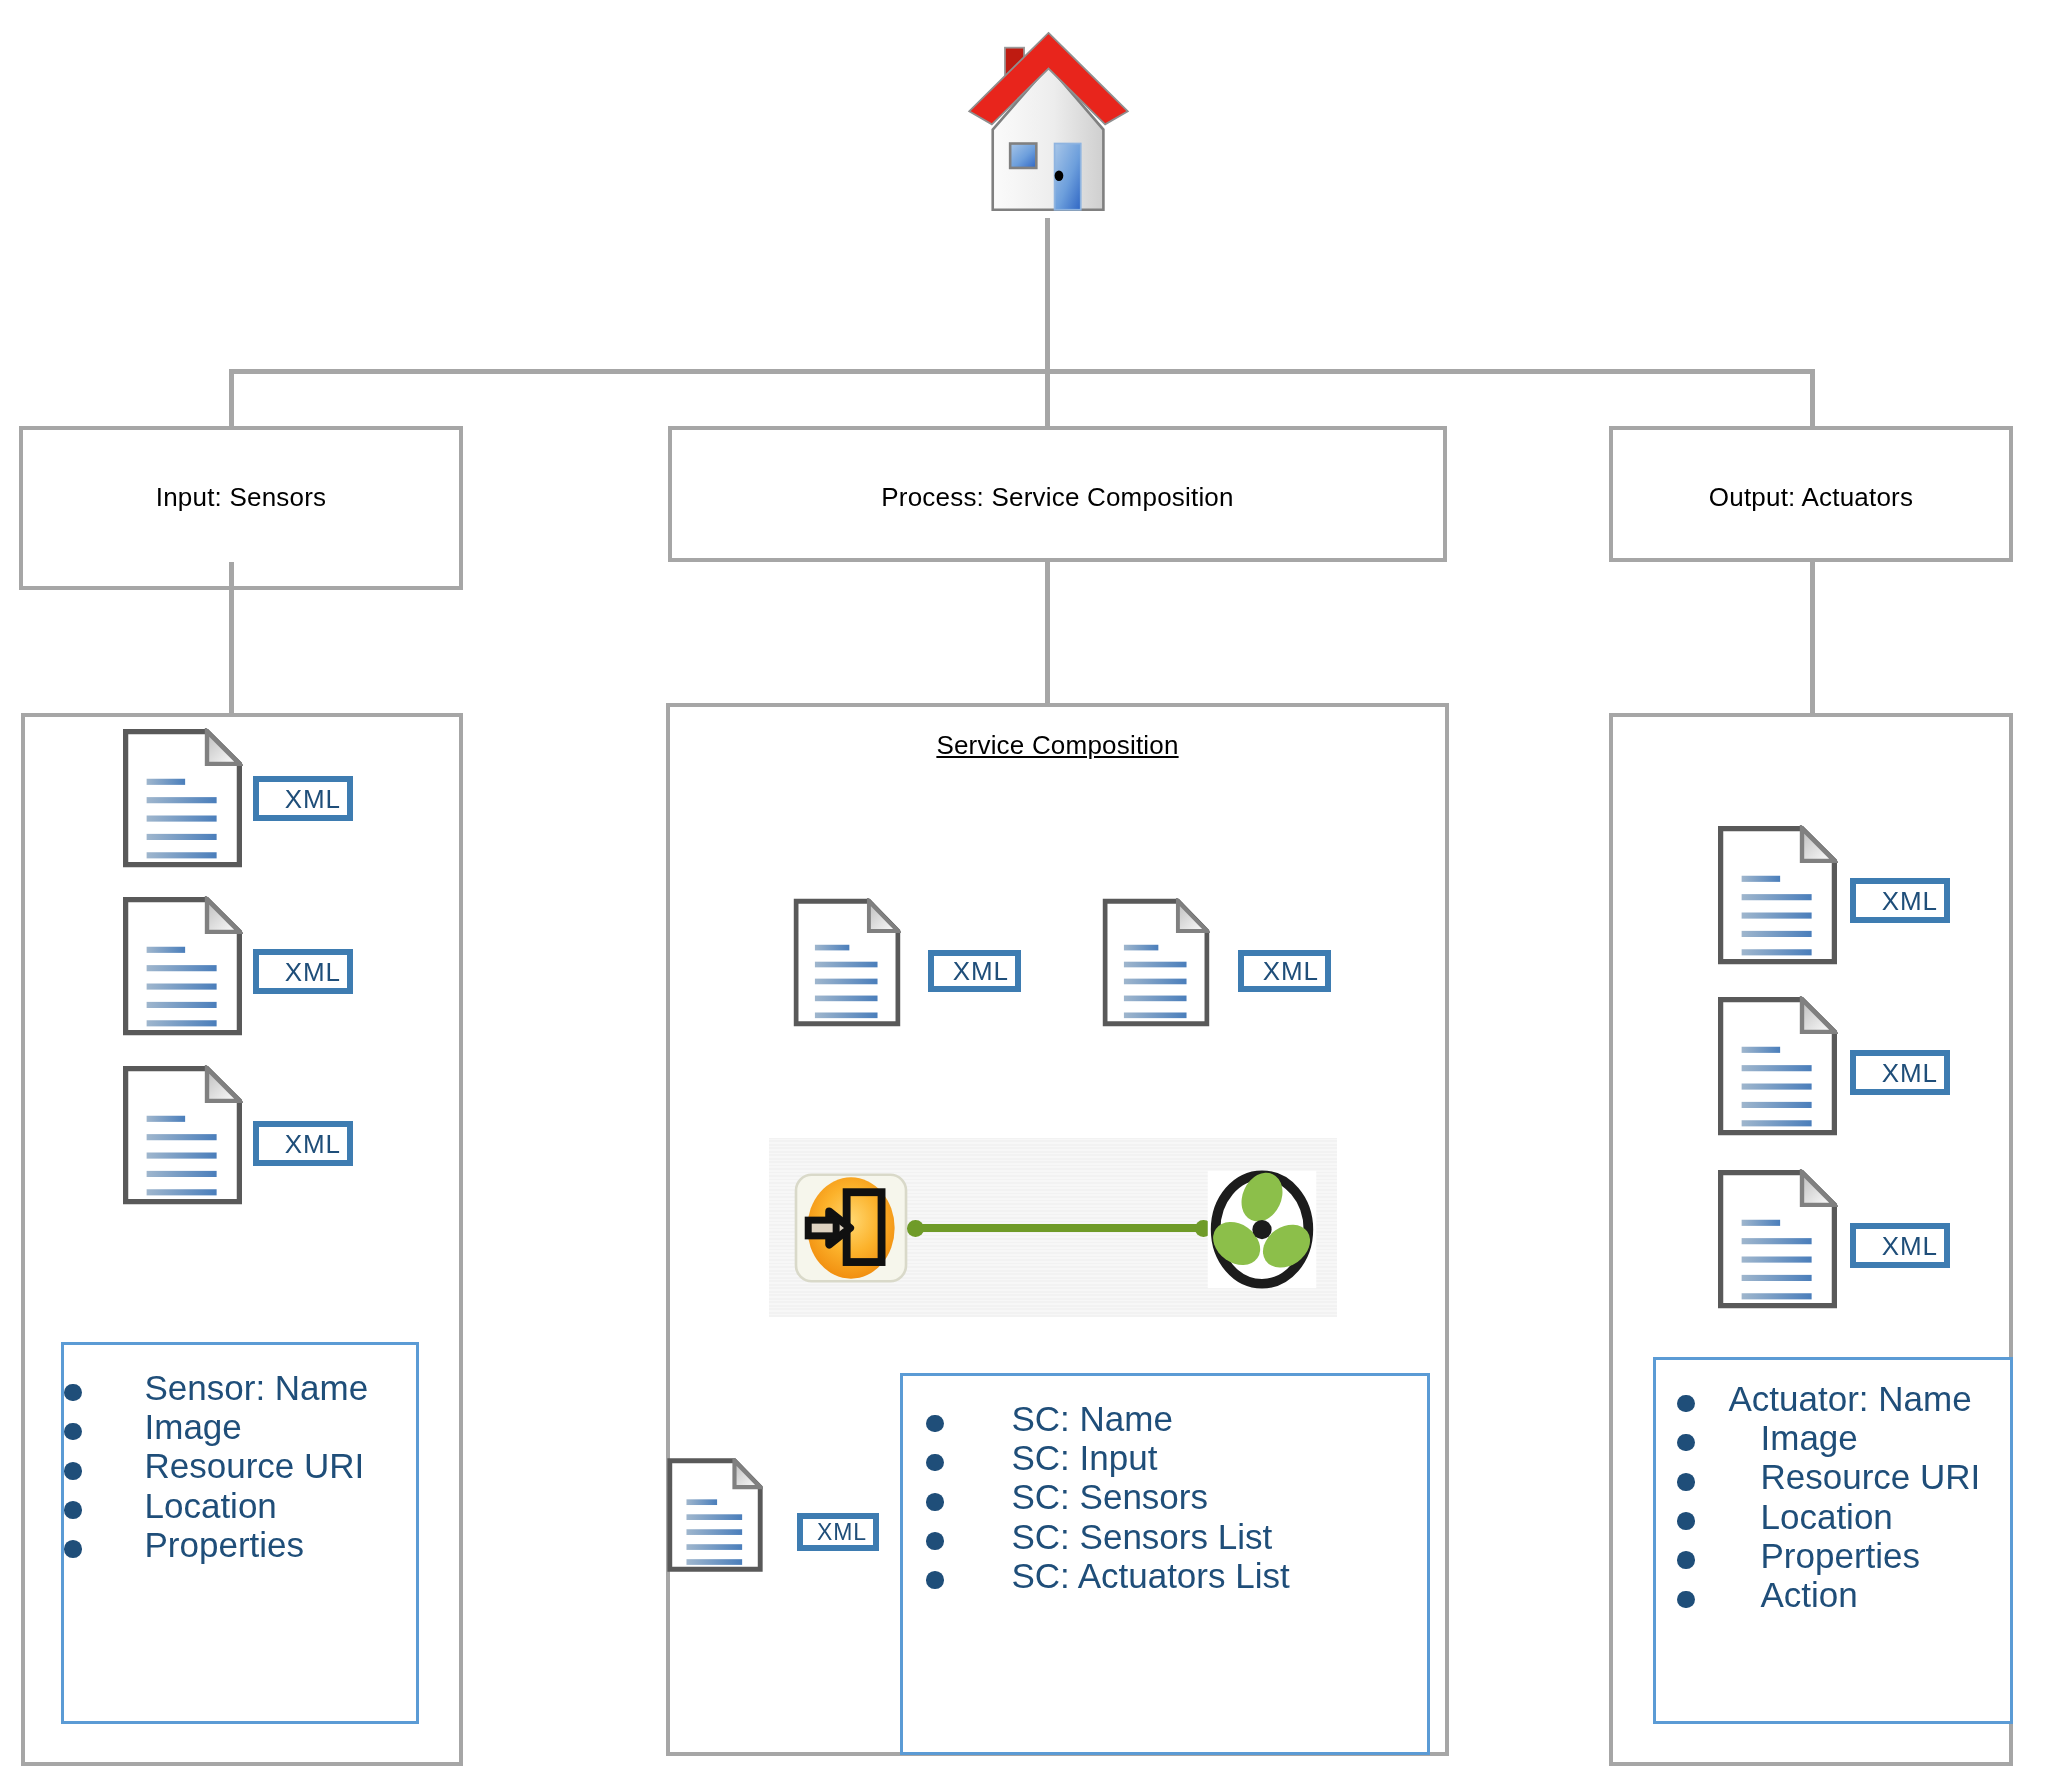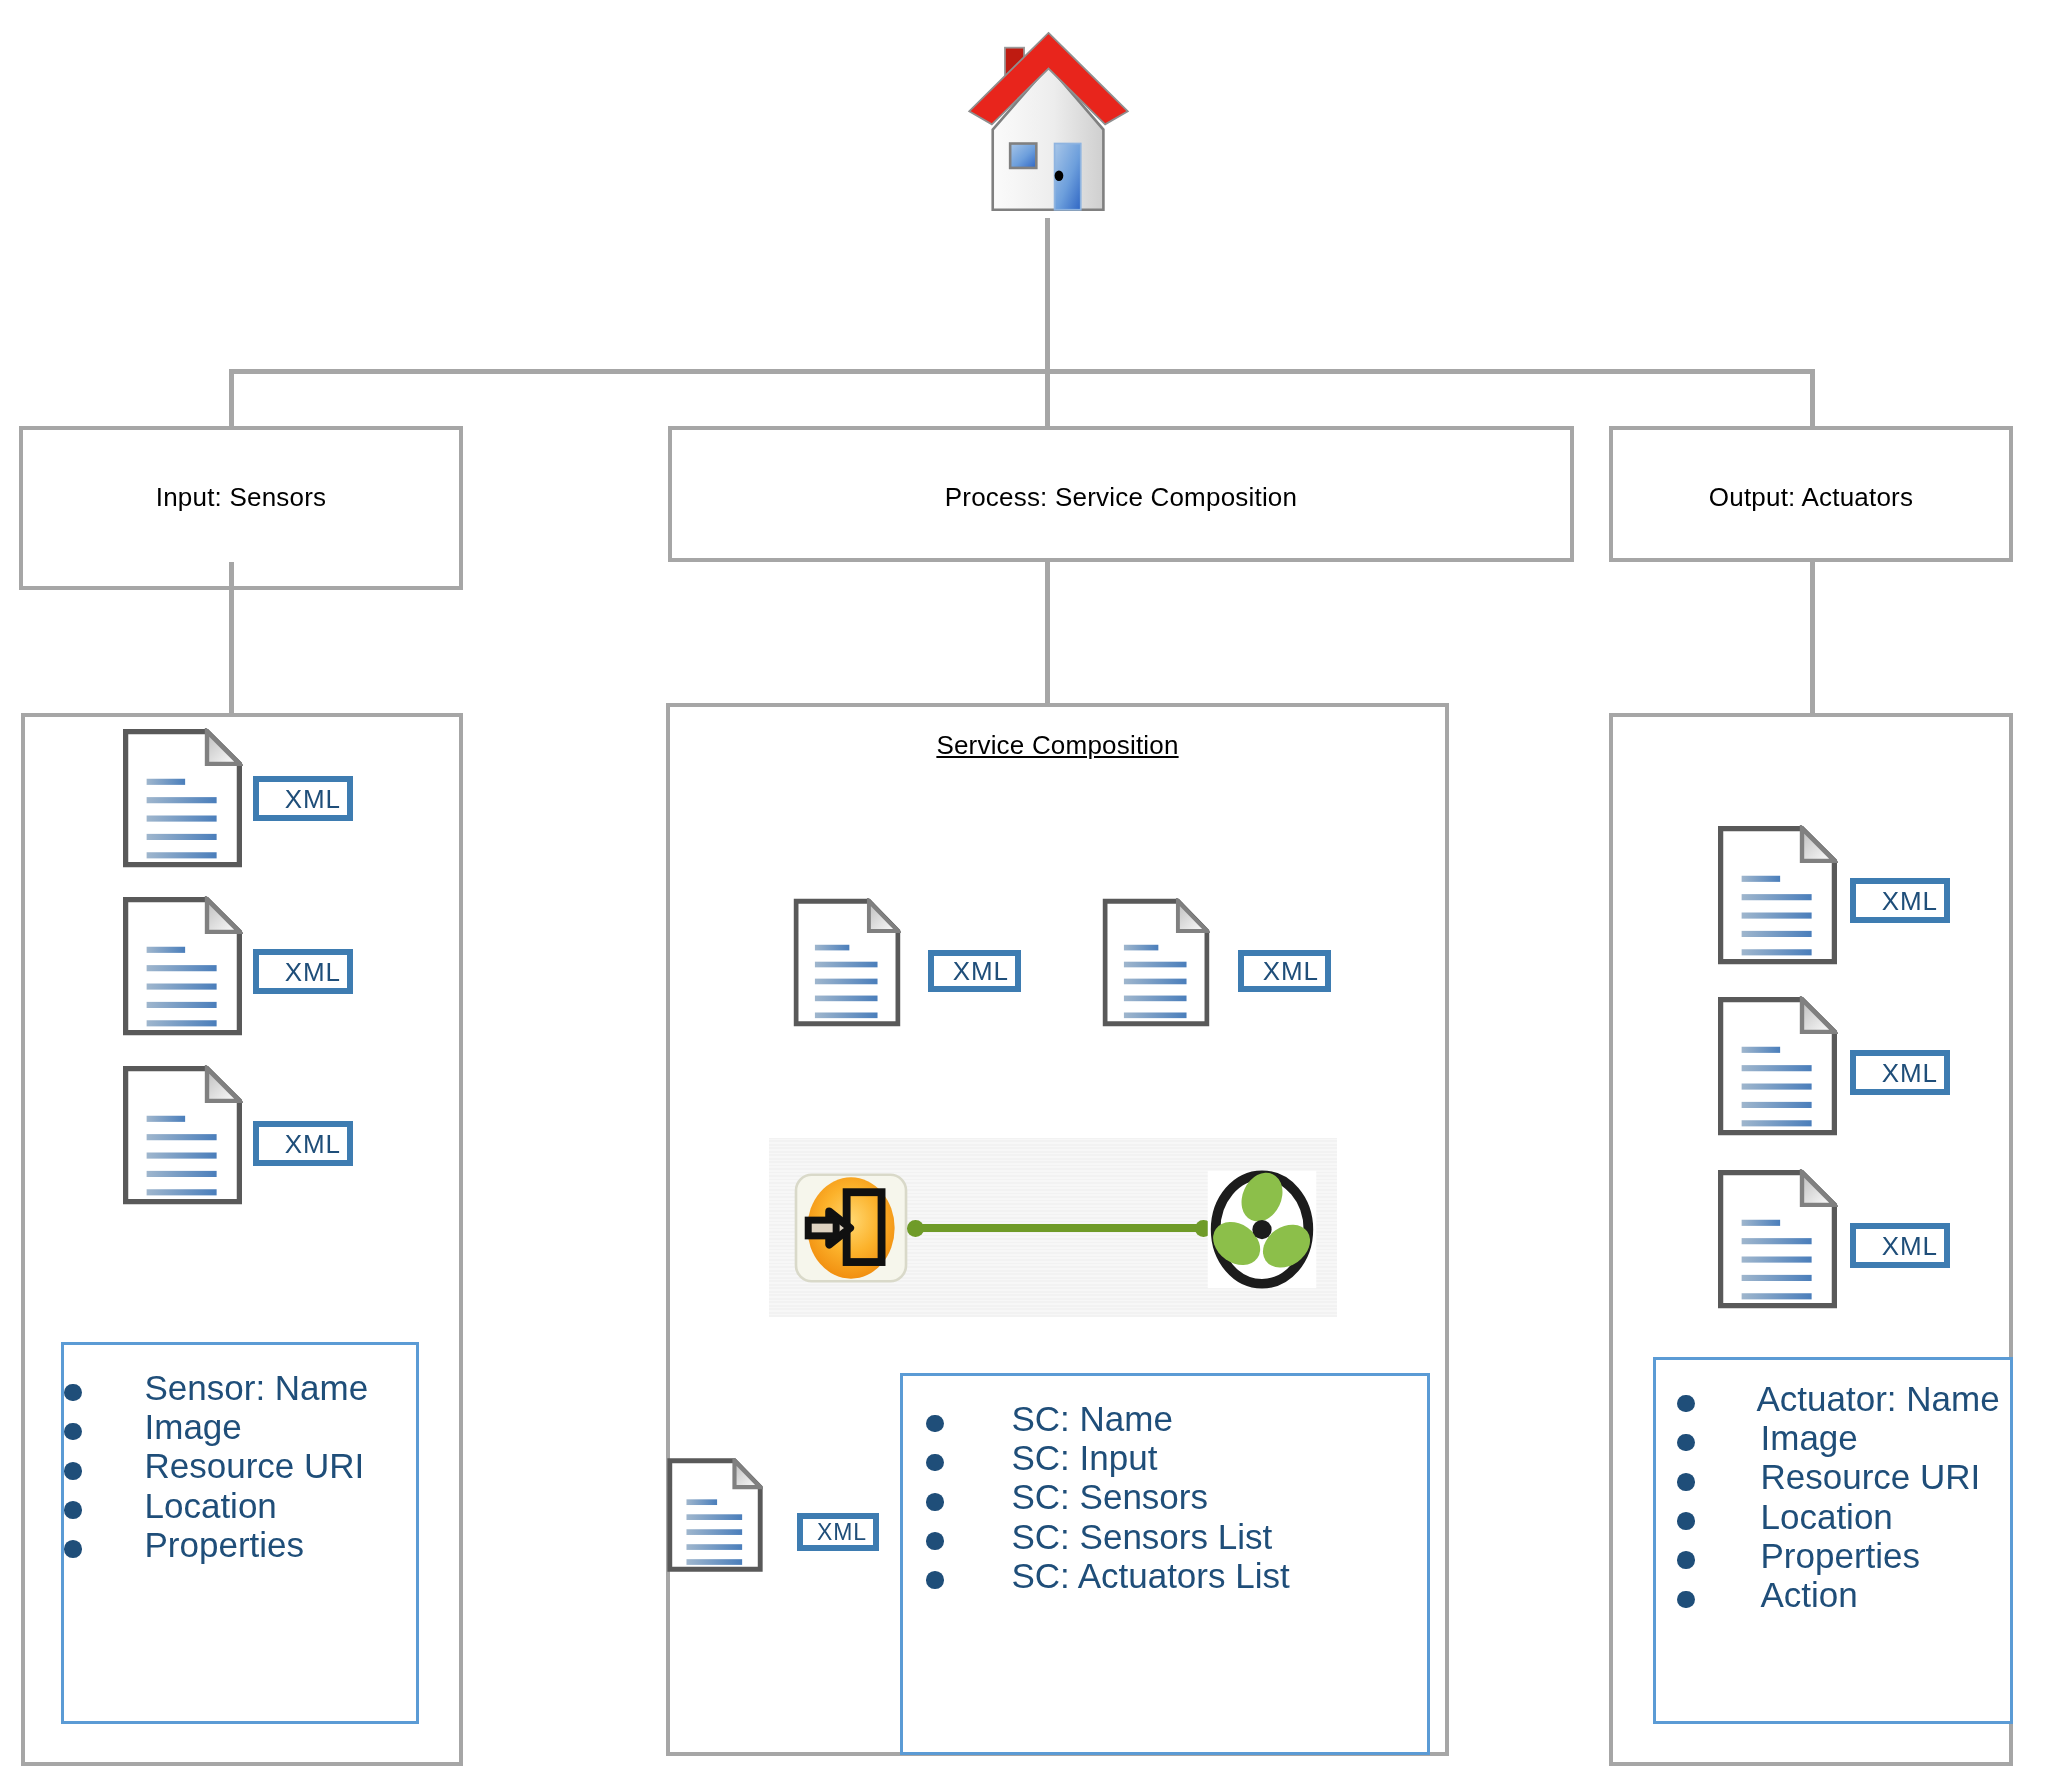--- a/index.html
+++ b/index.html
@@ -78,21 +78,21 @@
   <div class="line-v" style="left:1045px;top:218px;height:153px;"></div>
   <div class="line-h" style="left:229px;top:369px;width:1586px;"></div>
   <div class="line-v" style="left:229px;top:369px;height:58px;"></div>
   <div class="line-v" style="left:1045px;top:369px;height:58px;"></div>
   <div class="line-v" style="left:1810px;top:369px;height:58px;"></div>
 
   <div class="gbox" style="left:19px;top:426px;width:444px;height:164px;">
     <div class="gbox-label" style="top:52px;">Input: Sensors</div>
   </div>
 
-  <div class="gbox" style="left:668px;top:426px;width:906px;height:136px;">
+  <div class="gbox" style="left:668px;top:426px;width:779px;height:136px;">
     <div class="gbox-label" style="top:52px;">Process: Service Composition</div>
   </div>
 
   <div class="gbox" style="left:1609px;top:426px;width:404px;height:136px;">
     <div class="gbox-label" style="top:52px;">Output: Actuators</div>
   </div>
 
   <div class="line-v" style="left:229px;top:562px;height:152px;"></div>
   <div class="line-v" style="left:1045px;top:562px;height:141px;"></div>
   <div class="line-v" style="left:1810px;top:562px;height:152px;"></div>
@@ -334,21 +334,21 @@
     </svg>
   </div>
   <div class="xmlbadge" style="left:1850px;top:1223px;width:100px;height:45px;">
     <span>XML</span>
   </div>
 
   <div class="bullets" style="left:1653px;top:1357px;width:360px;height:367px;padding:19px 0 0 0;">
     <ul>
       <li>
         <span class="bdot" style="margin-left:21px;"></span>
-        <span class="btxt" style="margin-left:62px;">Actuator: Name</span>
+        <span class="btxt" style="margin-left:34px;">Actuator: Name</span>
       </li>
       <li>
         <span class="bdot" style="margin-left:21px;"></span>
         <span class="btxt" style="margin-left:66px;">Image</span>
       </li>
       <li>
         <span class="bdot" style="margin-left:21px;"></span>
         <span class="btxt" style="margin-left:66px;">Resource URI</span>
       </li>
       <li>

